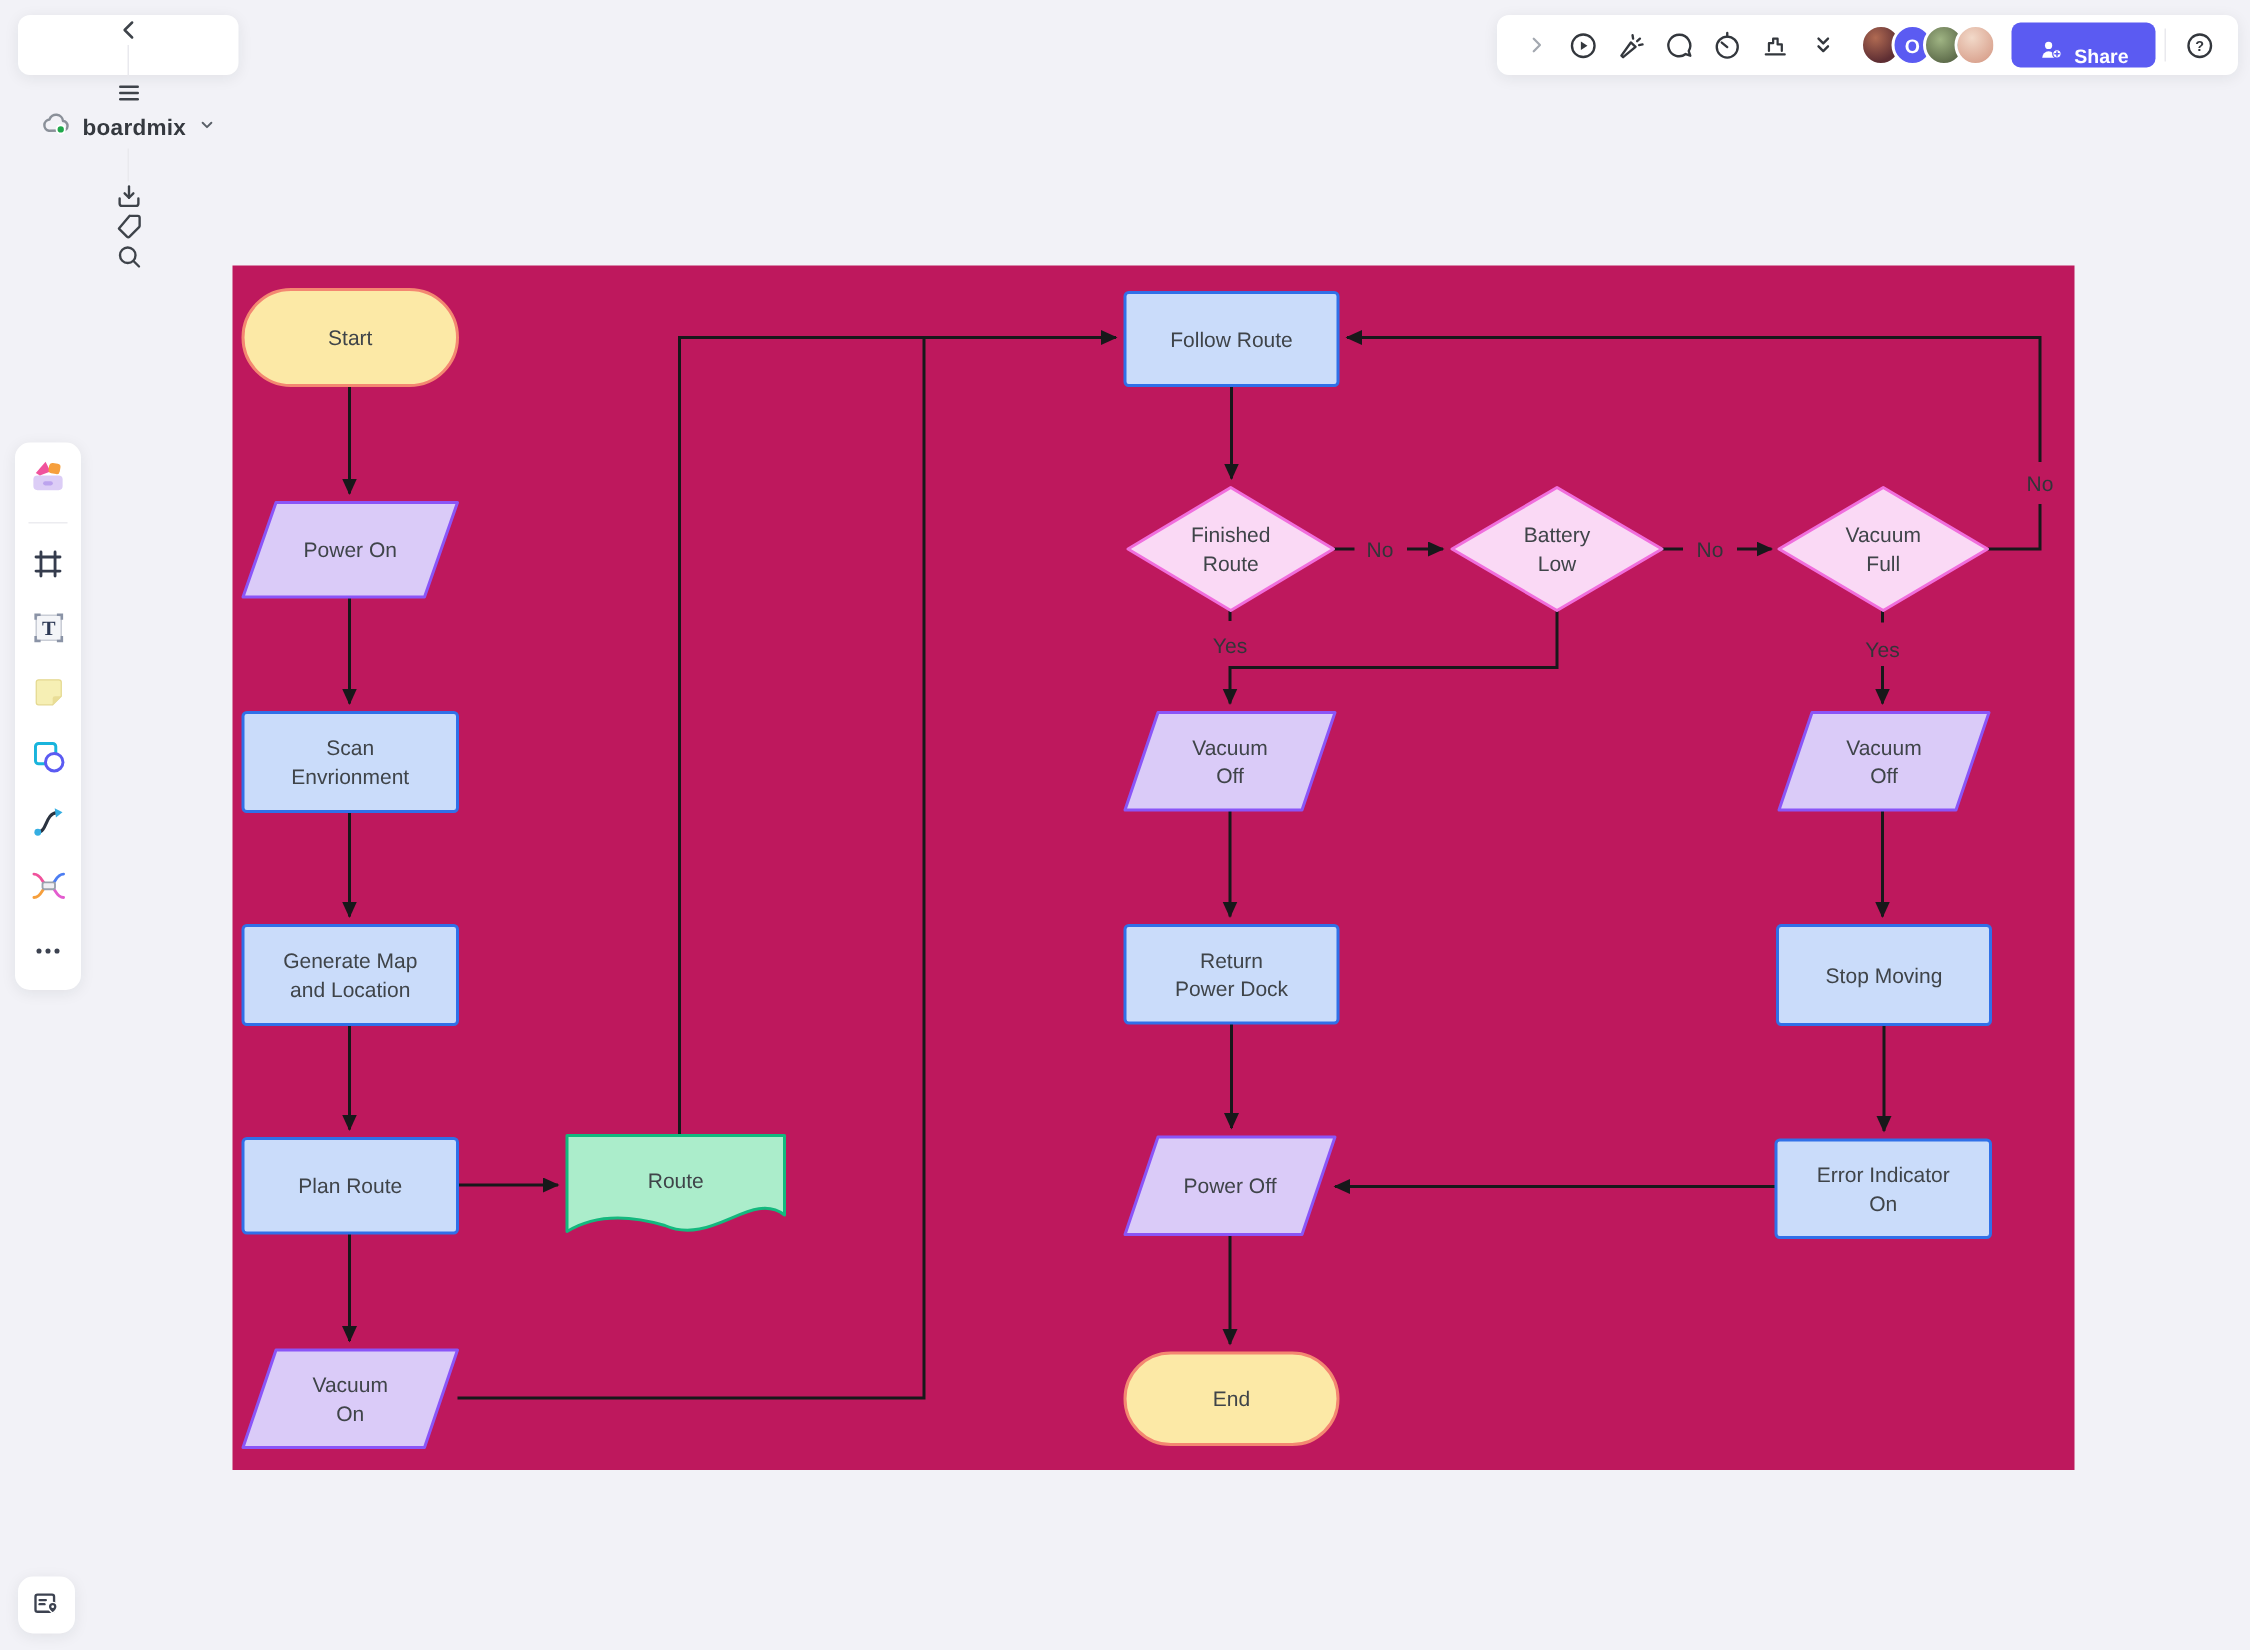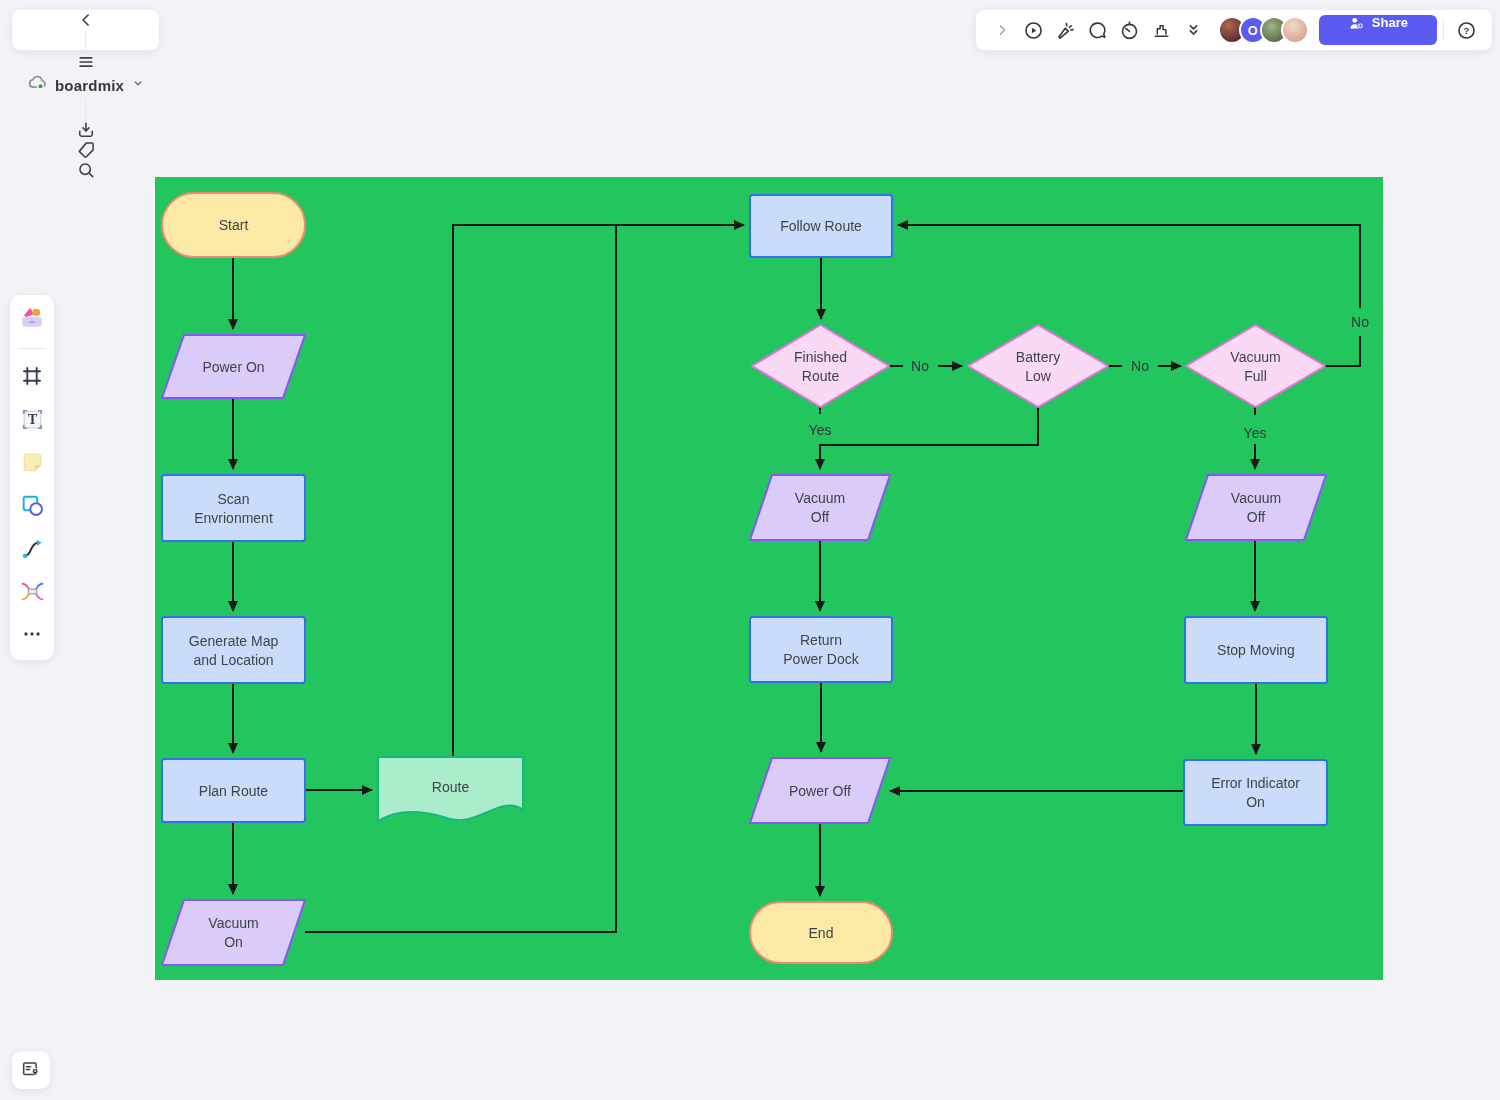--- a/index.html
+++ b/index.html
@@ -21,39 +21,39 @@
   .avatars { display:flex; align-items:center; margin:0 10px 0 8px; }
   .av { width:28px; height:28px; border-radius:50%; border:2px solid #fff; margin-left:-7px;
         display:flex; align-items:center; justify-content:center; font-size:13px; color:#fff;
         font-weight:700; flex:none; cursor:pointer; }
   .av:first-child { margin-left:0; }
   .av1 { background:radial-gradient(circle at 35% 30%, #b06a52, #5e2e33 70%); }
   .av2 { background:#5B5BF2; }
   .av3 { background:radial-gradient(circle at 40% 35%, #9fb483, #5d6b4a 75%); }
   .av4 { background:radial-gradient(circle at 40% 30%, #f2d9c9, #d9a28e 80%); }
 
-  .share-btn { display:flex; align-items:flex-start; gap:7px; height:30px; padding:0 29px;
+  .share-btn { display:flex; align-items:flex-end; gap:7px; height:30px; padding:0 18px;
                background:#5B5BF2; color:#fff; border:none; border-radius:6px; font-size:13px;
                font-weight:700; cursor:pointer; font-family:"Liberation Sans",sans-serif; }
 
   
   .sidebar { position:absolute; left:10px; top:295px; width:44px; background:#fff;
              border-radius:10px; box-shadow:0 2px 10px rgba(30,34,40,.08);
              display:flex; flex-direction:column; align-items:center; padding:10px 0; gap:15px; }
   .tool { width:28px; height:28px; display:flex; align-items:center; justify-content:center;
           border-radius:6px; cursor:pointer; }
   .hdiv { width:26px; height:1px; background:#ECECF0; }
 
   
   .map-btn { position:absolute; left:12px; top:1051px; width:38px; height:38px; background:#fff;
              border-radius:10px; box-shadow:0 2px 10px rgba(30,34,40,.08);
              display:flex; align-items:center; justify-content:center; cursor:pointer; border:none; }
 
   
-  .canvas { position:absolute; left:155px; top:177px; width:1228px; height:803px; background:#22c55e; }
+  .canvas { position:absolute; left:155px; top:177px; width:1228px; height:803px; background:#be185d; }
   .canvas svg { display:block; }
   .flow-node { cursor:pointer; }
   .flow-node text { font-family:"Liberation Sans",sans-serif; }
 </style>
 </head>
 <body>
 
 <div class="canvas">
   <svg id="flow-svg" width="1228" height="803" viewBox="0 0 1228 803">
       <defs>

